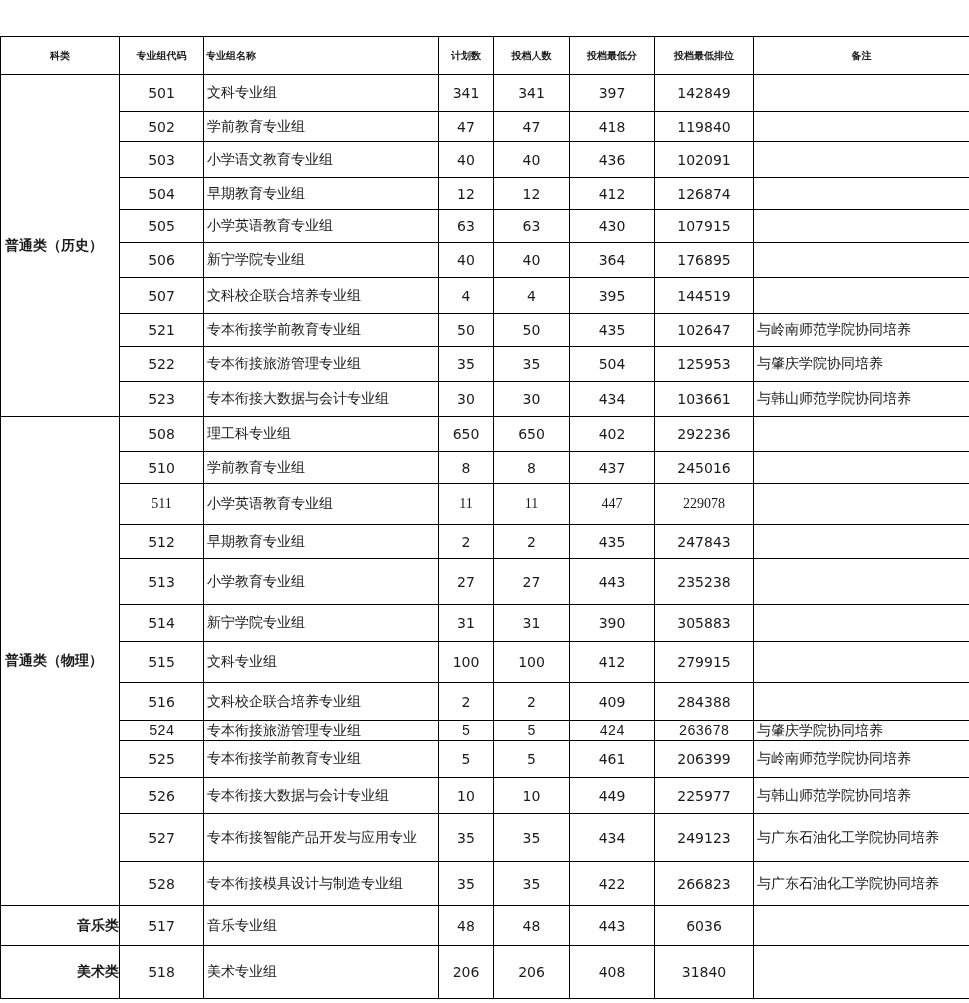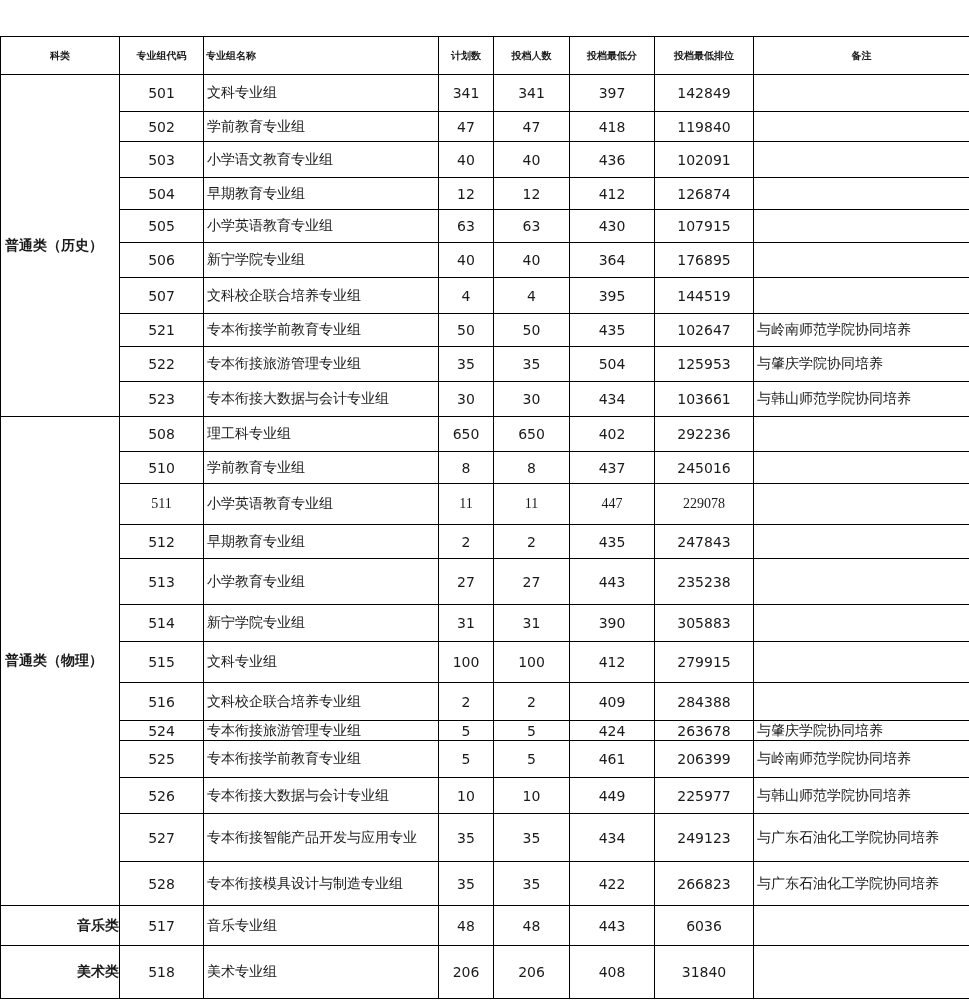--- a/index.html
+++ b/index.html
@@ -201,21 +201,21 @@
         </tr>
         <tr style="height: 38px;">
           <td class="num">516</td>
           <td class="name">文科校企联合培养专业组</td>
           <td class="num">2</td>
           <td class="num">2</td>
           <td class="num">409</td>
           <td class="num">284388</td>
           <td class="note"></td>
         </tr>
-        <tr style="height: 20px;">
+        <tr style="height: 20px; font-family: Liberation Mono, monospace;">
           <td class="num">524</td>
           <td class="name">专本衔接旅游管理专业组</td>
           <td class="num">5</td>
           <td class="num">5</td>
           <td class="num">424</td>
           <td class="num">263678</td>
           <td class="note">与肇庆学院协同培养</td>
         </tr>
         <tr style="height: 37px;">
           <td class="num">525</td>

